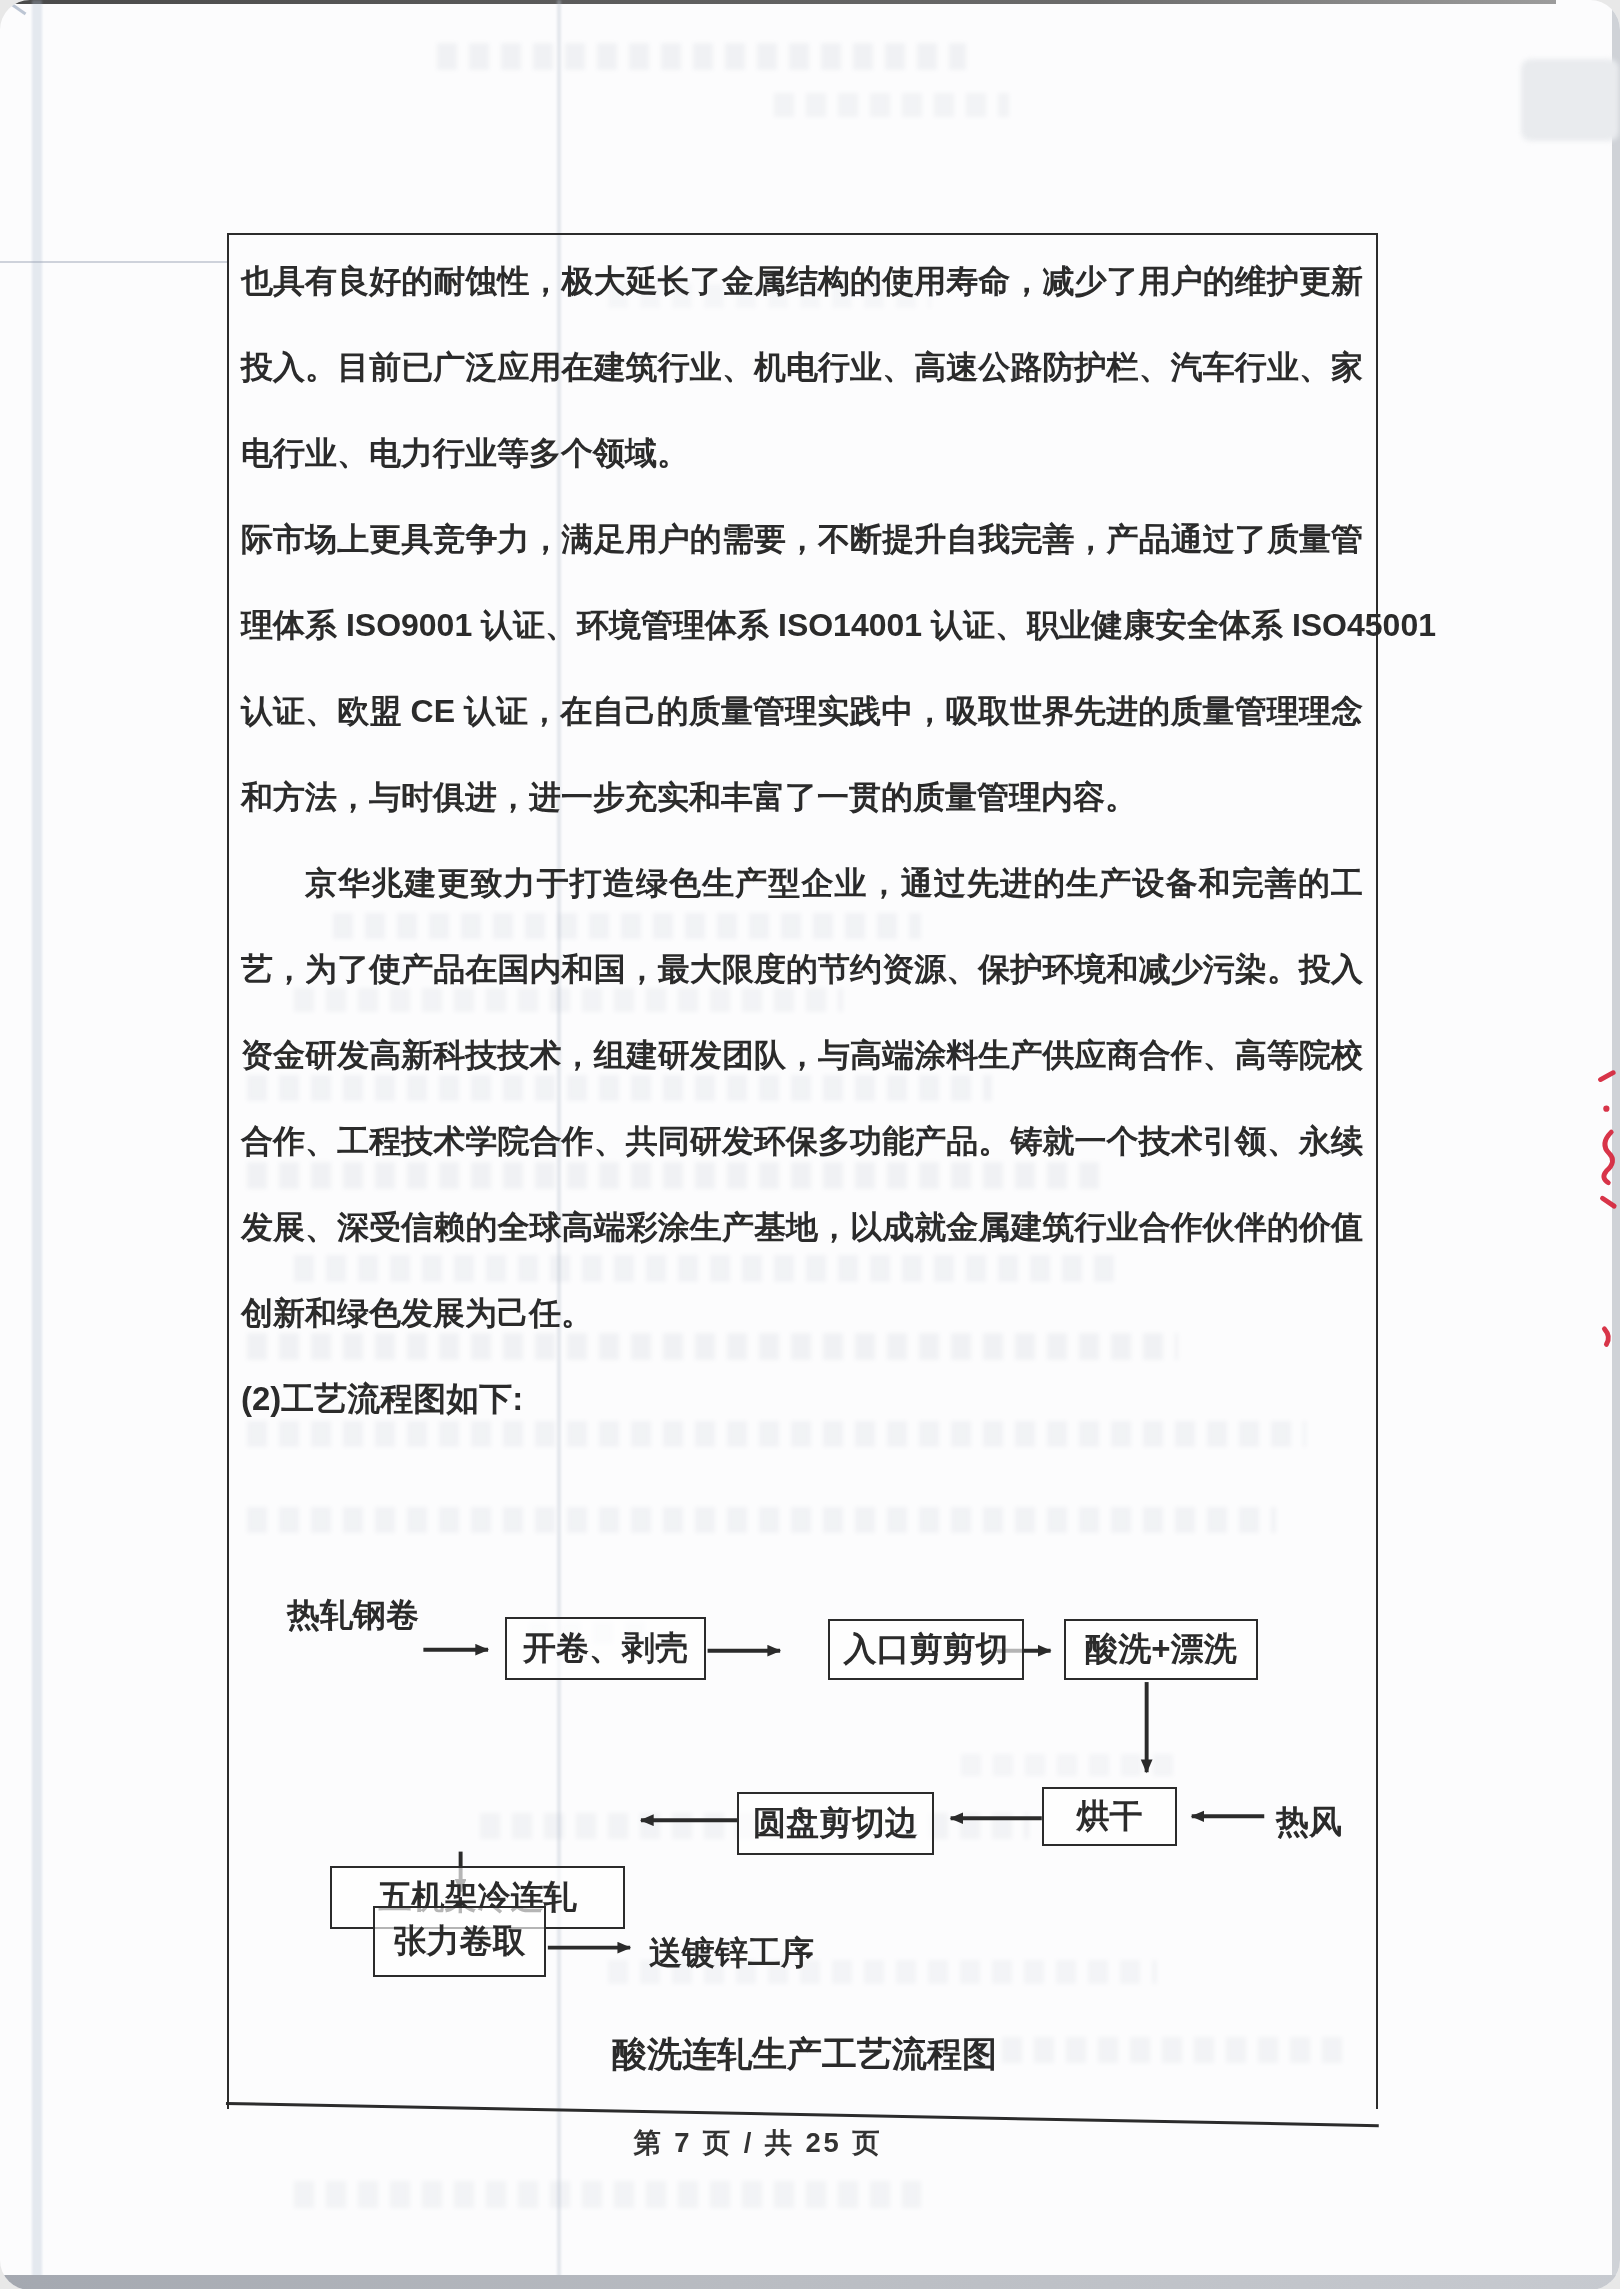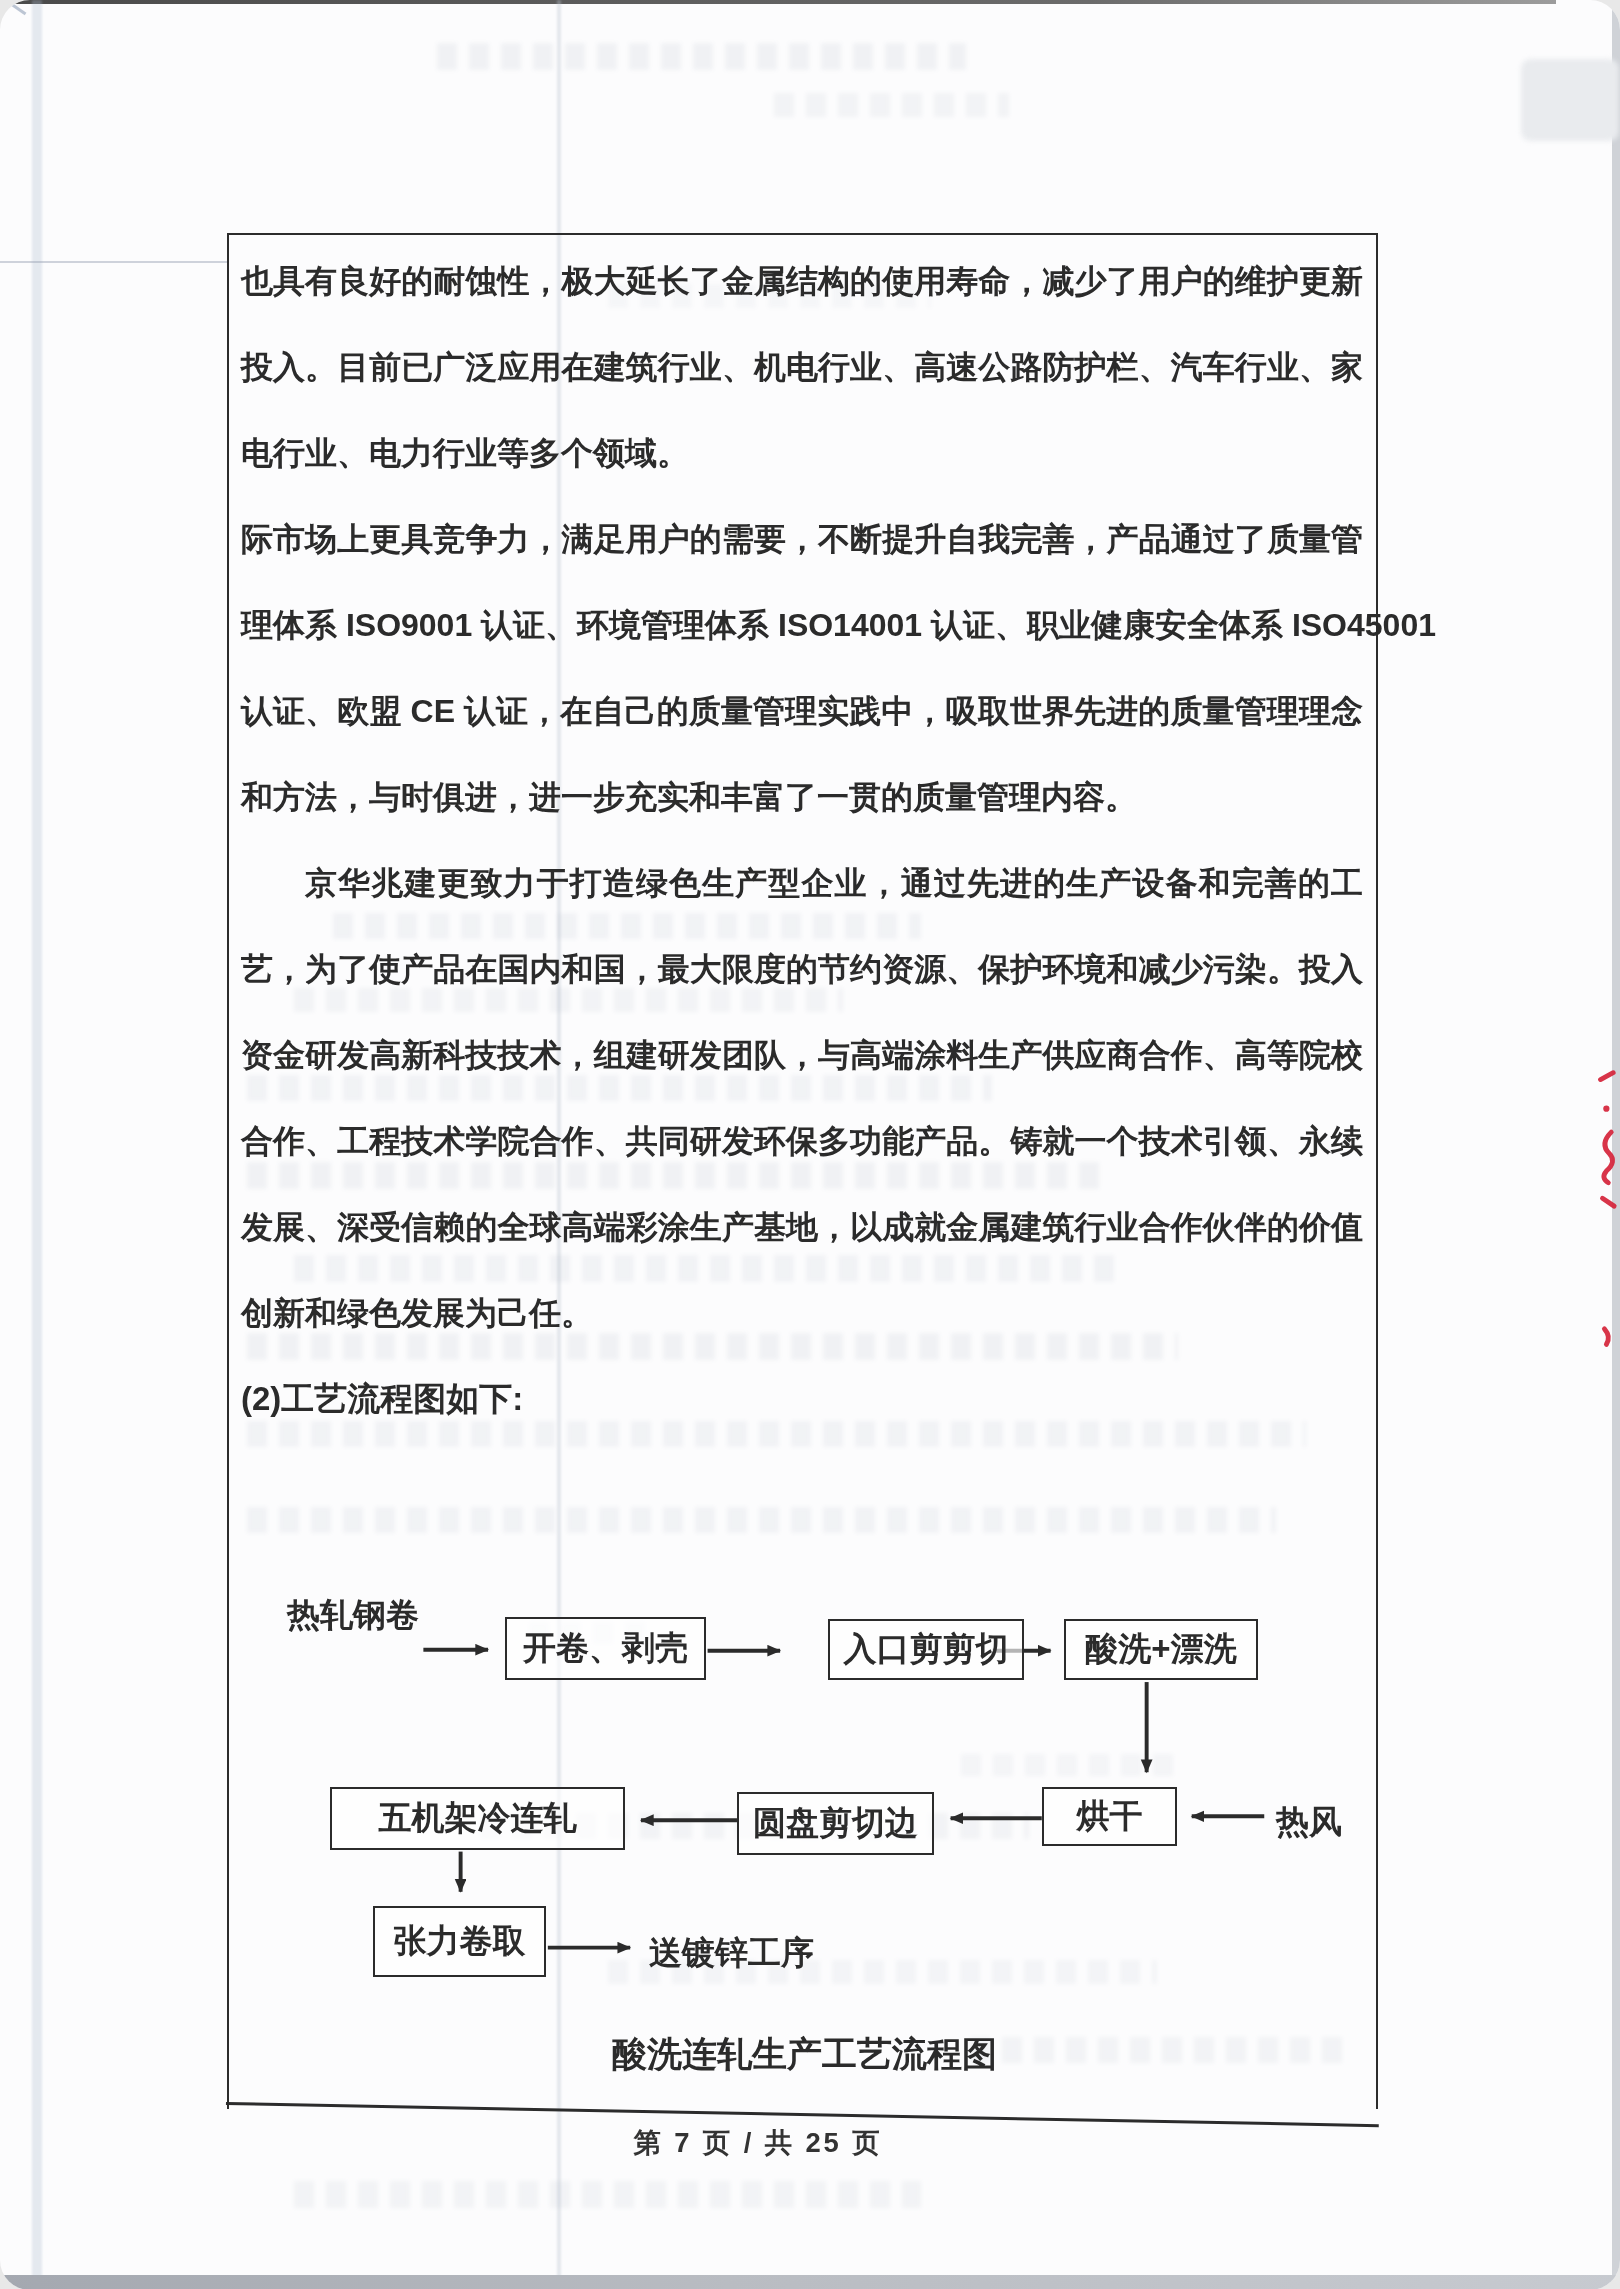--- a/index.html
+++ b/index.html
@@ -45,21 +45,21 @@
   
   .arrows{position:absolute;left:0;top:0;width:1620px;height:2290px;pointer-events:none;}
   .fc-box{position:absolute;border:2.9px solid #2b2b2b;background:rgba(255,255,255,.65);
     display:flex;align-items:center;justify-content:center;
     font-size:33px;font-weight:600;white-space:nowrap;}
   .b1{left:505px;top:1617px;width:197px;height:59px;}
   .b2{left:828px;top:1619px;width:192px;height:57px;}
   .b3{left:1064px;top:1619px;width:190px;height:57px;}
   .b4{left:1042px;top:1787px;width:131px;height:55px;}
   .b5{left:737px;top:1792px;width:193px;height:59px;}
-  .b6{left:330px;top:1787px;width:291px;height:59px;}
+  .b6{left:330px;top:1866px;width:291px;height:59px;}
   .b7{left:373px;top:1906px;width:169px;height:67px;}
   .fc-label{position:absolute;font-size:33px;font-weight:600;white-space:nowrap;}
   .lbl-input{left:287px;top:1576px;margin-top:17px;}
   .lbl-hotair{left:1276px;top:1800px;}
   .lbl-output{left:649px;top:1931px;}
   .caption{position:absolute;left:612px;top:2031px;font-size:35px;font-weight:700;white-space:nowrap;}
   
   .footer{position:absolute;left:0;top:2125px;width:1516px;text-align:center;
     font-size:27.4px;font-weight:600;letter-spacing:2.9px;color:#333;}
   

